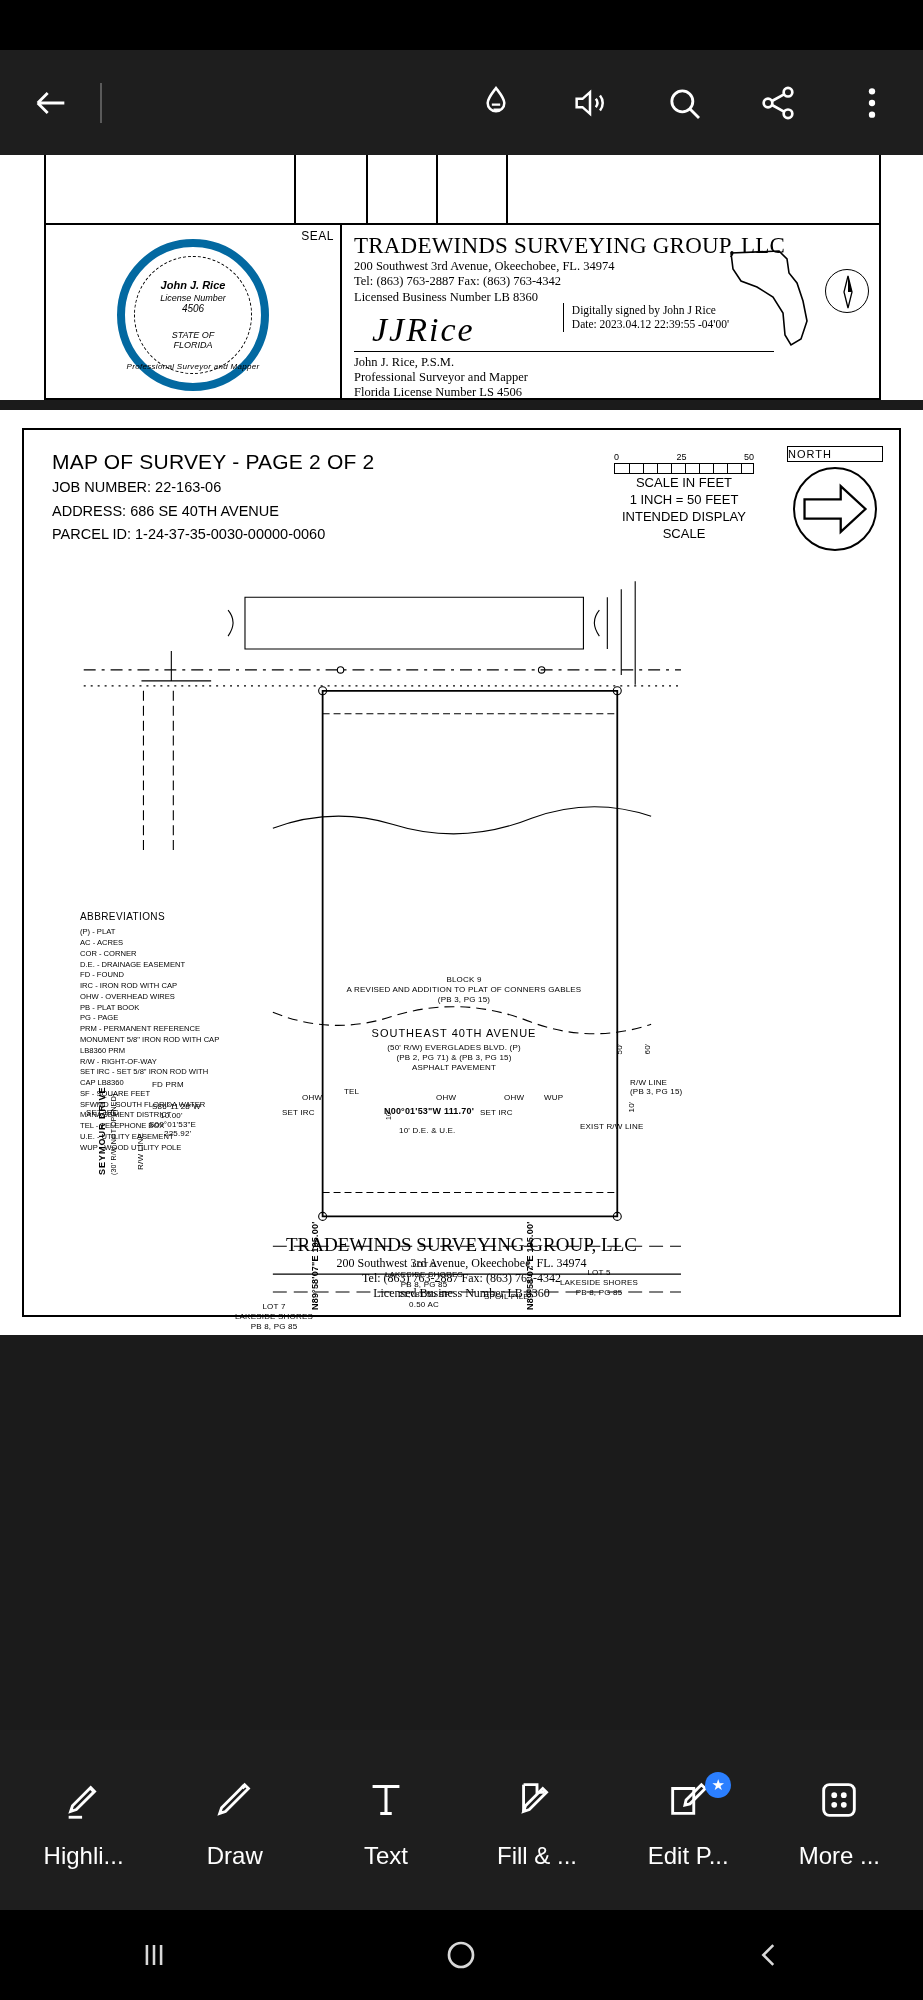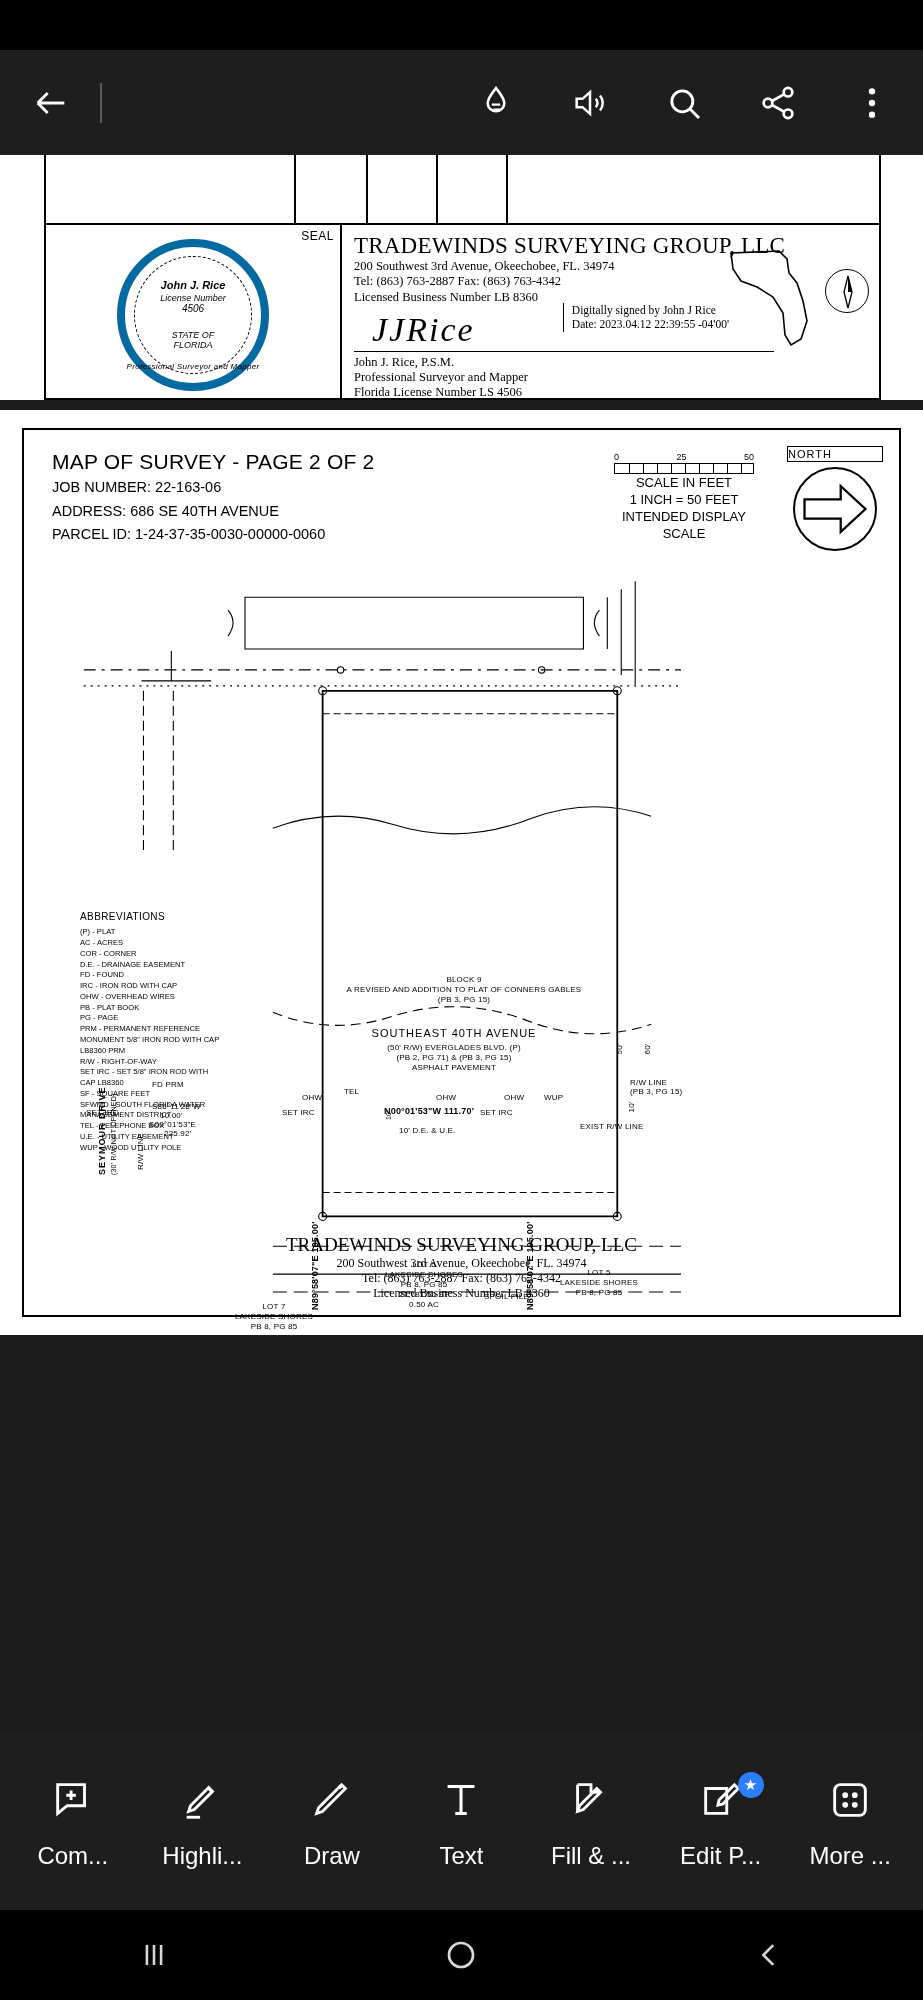--- a/index.html
+++ b/index.html
@@ -464,29 +464,20 @@
           <div class="f2">Tel: (863) 763-2887 Fax: (863) 763-4342</div>
           <div class="f2">Licensed Business Number LB 8360</div>
         </div>
 
       </div>
     </div>
   </div>
 
   <div class="bottombar">
 
-    <div class="bb-item">
-      <div class="bb-ico">
-        <svg width="46" height="46" viewBox="0 0 24 24" fill="none" stroke="#fff" stroke-width="1.5">
-          <path d="M4 4h14v11H9l-5 4z"></path>
-            <path d="M11 7v5M8.5 9.5h5"></path>
-        </svg>
-      </div>
-      <div class="bb-label">Com...</div>
-    </div>
 
     <div class="bb-item">
       <div class="bb-ico">
         <svg width="46" height="46" viewBox="0 0 24 24" fill="none" stroke="#fff" stroke-width="1.5">
           <path d="M5 18l3-1 9.5-9.5-2-2L6 15z"></path>
             <path d="M15 5.5l2 2"></path>
             <path d="M4 21h7"></path>
         </svg>
       </div>
       <div class="bb-label">Highli...</div>

